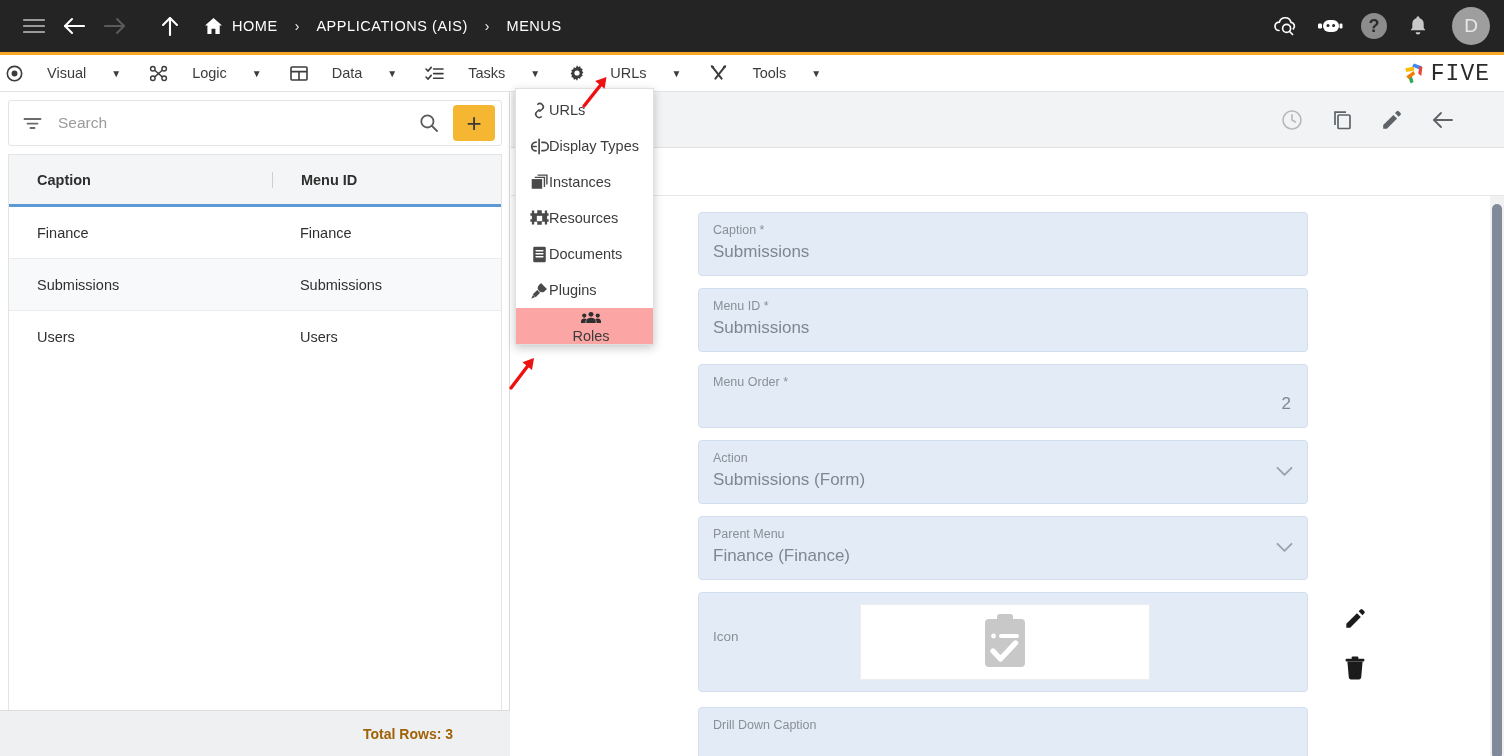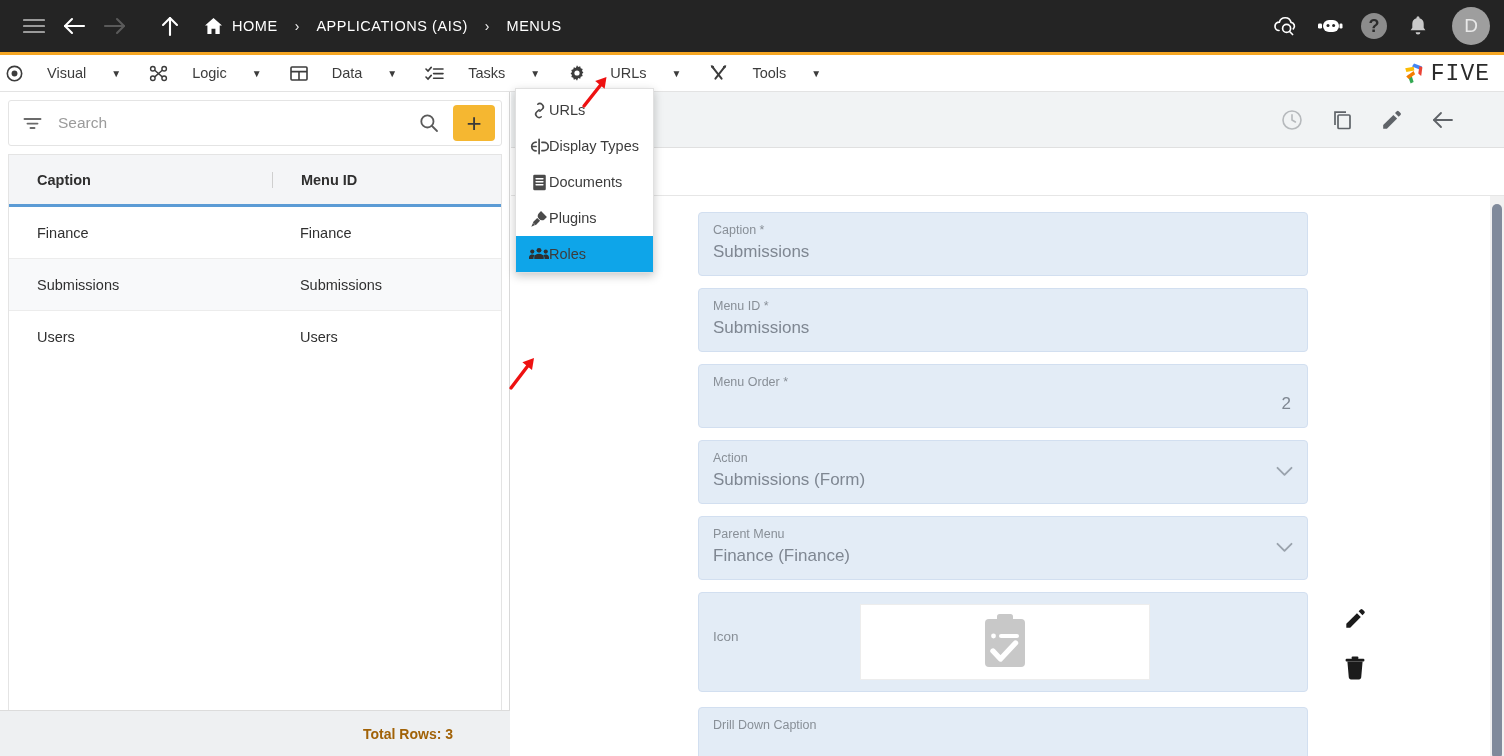--- a/index.html
+++ b/index.html
@@ -195,21 +195,21 @@
   
   .dropdown {
     position: absolute; top: 88px; left: 515px; width: 139px;
     background: #ffffff; border: 1px solid #e0e0e0;
     box-shadow: 0 3px 9px rgba(0,0,0,.22); z-index: 50; padding: 3px 0 0 0;
   }
   .dd-item {
     display: flex; align-items: center; gap: 0; height: 36px;
     padding-left: 13px; font-size: 14.5px; color: #3c3c3c;
   }
-  .dd-item.active { background: #0ea5e9; }
+  .dd-item.active { background: #fca5a5; flex-direction: column; }
   .dd-icon { width: 20px; height: 20px; display:flex; align-items:center; justify-content:center; color:#4a4a4a; flex:none; }
 
   
   .arrow { position: absolute; z-index: 99; pointer-events: none; }
 </style>
 </head>
 <body>
 
 <div id="app">
 
@@ -582,21 +582,39 @@
               <path d="M9.6 2.6v14.8"></path>
               <path d="M12.6 5.6h2.2a4.4 4.4 0 010 8.8h-2.2"></path>
               <path d="M2.6 10h3.8"></path>
             </g>
           </svg>
       </span>
       <span>Display Types</span>
     </div>
 
 
-
+    <div class="dd-item">
+      <span class="dd-icon">
+        <svg width="19" height="19" viewBox="0 0 20 20">
+            <rect x="1.8" y="6.4" width="11" height="10.2" fill="#4a4a4a"></rect>
+            <path fill="none" stroke="#4a4a4a" stroke-width="1.5" d="M5 4.6h10.2v10.2M8 2.2h9.8V12"></path>
+          </svg>
+      </span>
+      <span>Instances</span>
+    </div>
+
+    <div class="dd-item">
+      <span class="dd-icon">
+        <svg width="19" height="19" viewBox="0 0 20 20">
+            <path fill="#4a4a4a" d="M7.6 1.4h4.8v3.2h3.2v-3h2.4v3h1.6v2.6h-1.6v3.6h1.6v2.6h-1.6v3h-2.4v-3h-3.2v3.2H7.6v-3.2H4.4v3H2v-3H0.4v-2.6H2V7.2H0.4V4.6H2v-3h2.4v3h3.2z"></path>
+            <rect x="7.2" y="7.2" width="5.6" height="5.6" fill="#ffffff"></rect>
+          </svg>
+      </span>
+      <span>Resources</span>
+    </div>
 
     <div class="dd-item">
       <span class="dd-icon">
         <svg width="19" height="19" viewBox="0 0 20 20">
             <rect x="3.4" y="1.8" width="13.2" height="16.4" rx="1.4" fill="#4a4a4a"></rect>
             <g stroke="#ffffff" stroke-width="1.5" stroke-linecap="round">
               <path d="M6.4 6h7.2M6.4 9.2h7.2M6.4 12.4h7.2"></path>
             </g>
           </svg>
       </span>

